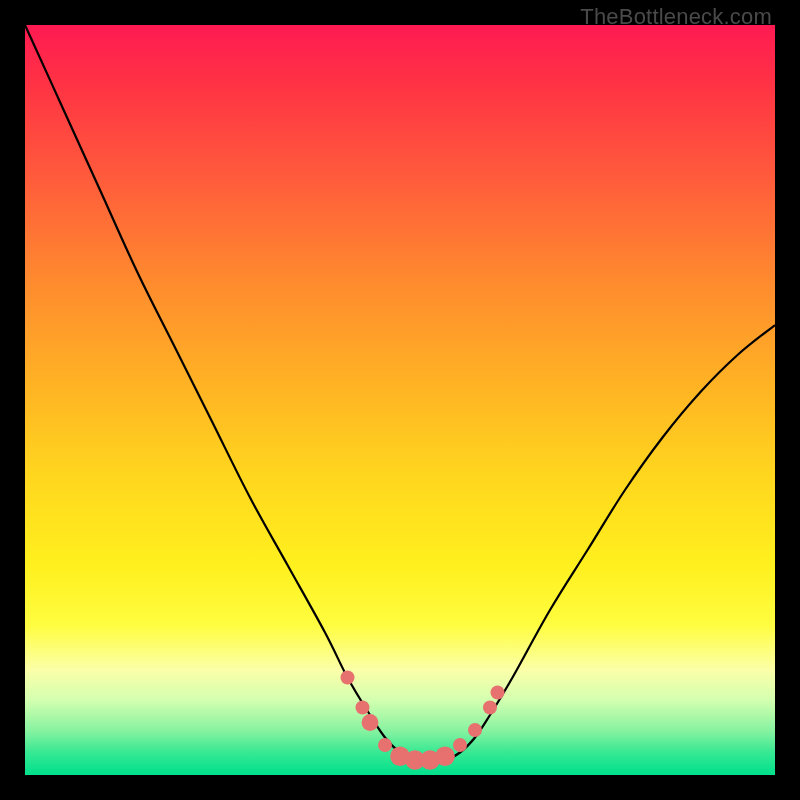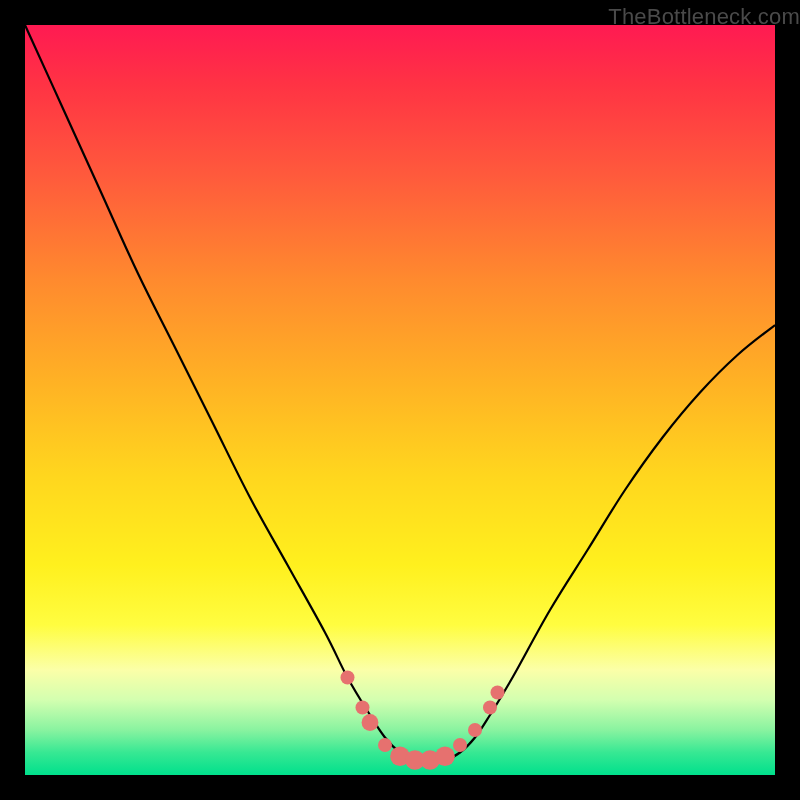--- a/index.html
+++ b/index.html
@@ -35,21 +35,21 @@
       #fbffa8 86%,
       #d3ffb0 90%,
       #89f3a0 94%,
       #37e893 97%,
       #00e08c 100%
     );
   }
   .attribution {
     position: absolute;
     top: 4px;
-    right: 0;
+    right: 28px;
     color: #4a4a4a;
     font-size: 22px;
     font-weight: 500;
     letter-spacing: 0.2px;
   }
   svg.curve {
     position: absolute;
     left: 0;
     top: 0;
     width: 750px;

